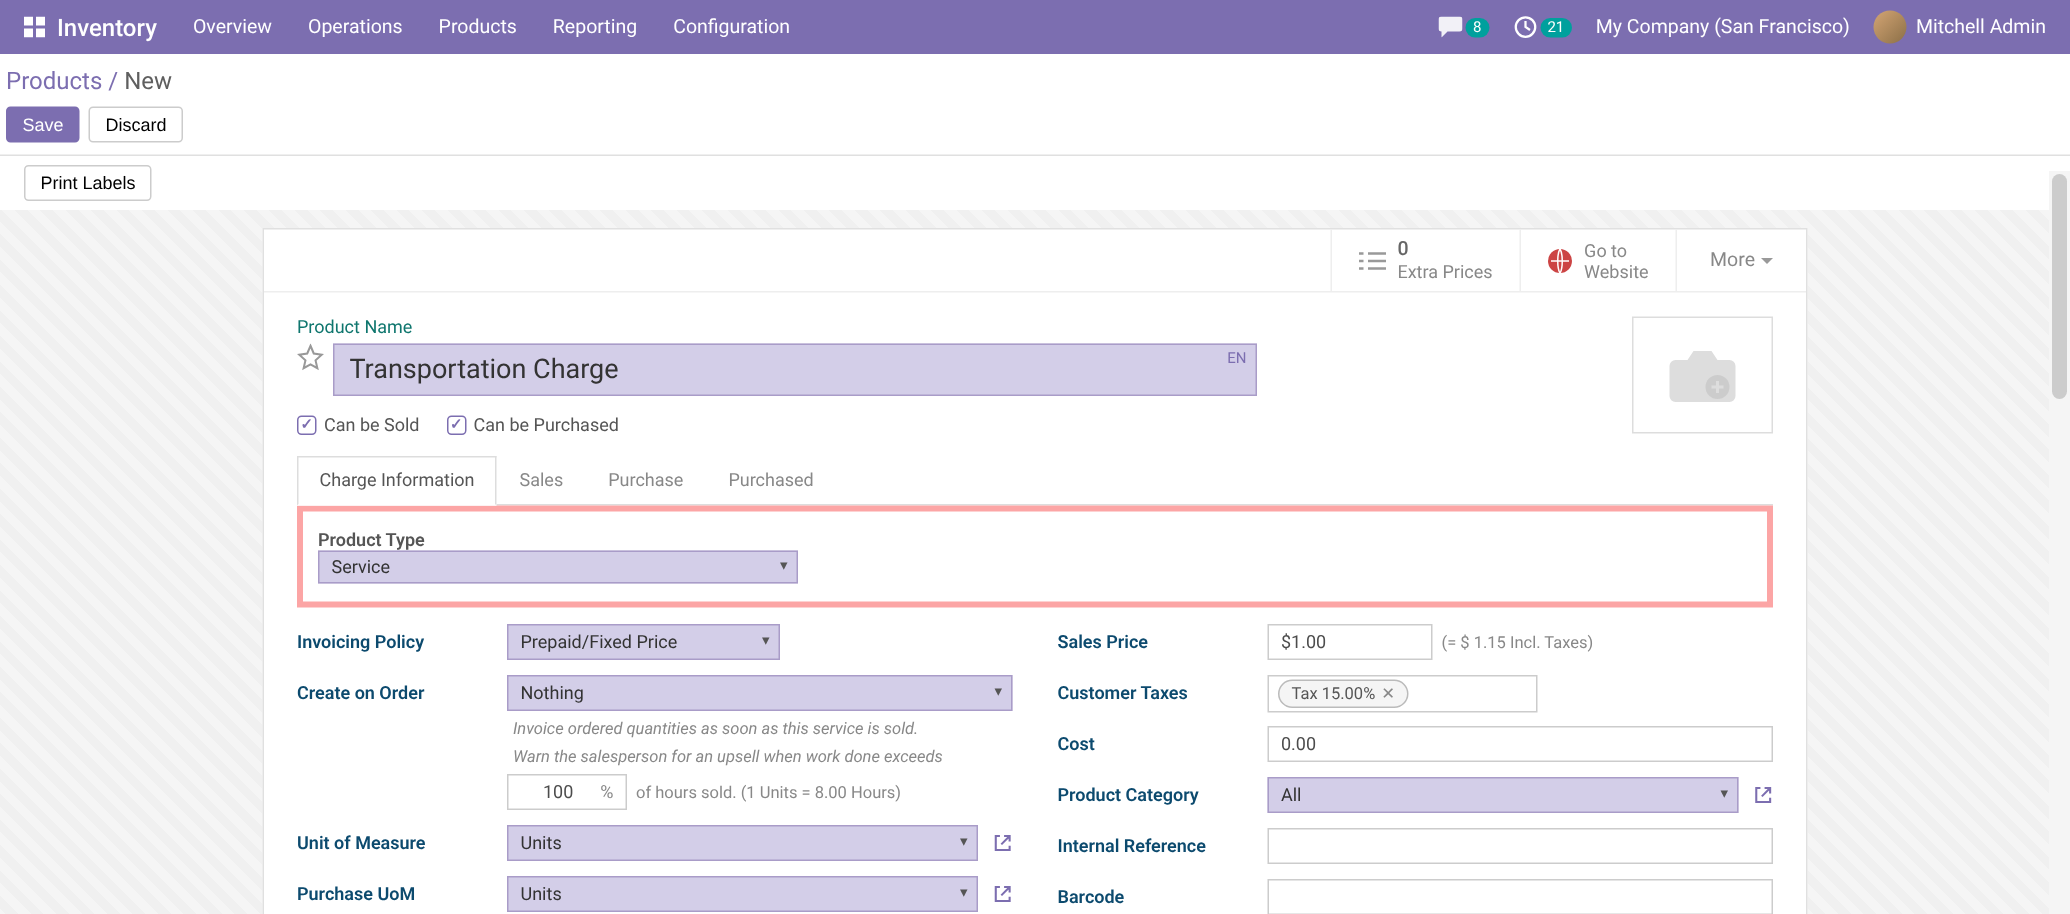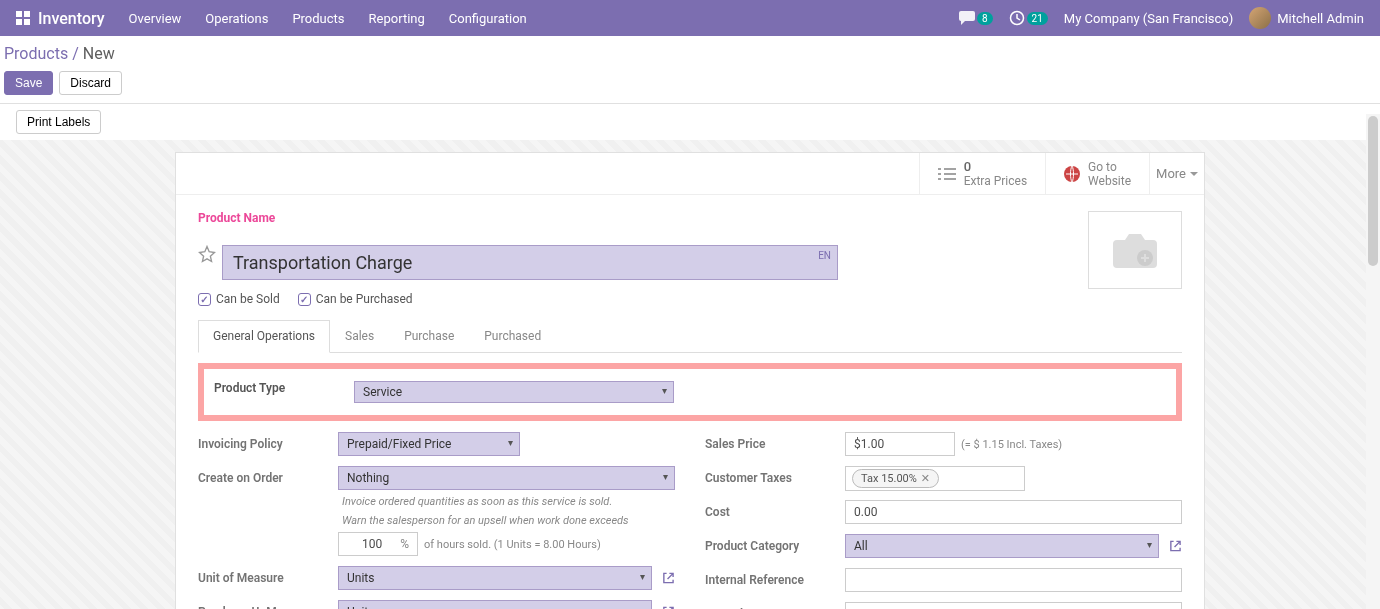--- a/index.html
+++ b/index.html
@@ -31,53 +31,53 @@
 
 .main-wrap { background: repeating-linear-gradient(45deg, #f5f5f5, #f5f5f5 6px, #f0f0f0 6px, #f0f0f0 12px); padding: 12px 0; display: flex; justify-content: center; }
 .form-sheet { background: #fff; border: 1px solid #e0e0e0; width: 1030px; position: relative; }
 
 
 .button-box { display: flex; justify-content: flex-end; border-bottom: 1px solid #eee; }
 .stat-button { padding: 6px 18px; border-left: 1px solid #eee; display: flex; align-items: center; gap: 8px; cursor: pointer; min-width: 100px; }
 .stat-button .val { font-weight: 500; color: #666; }
 .stat-button .lbl { color: #888; font-size: 12px; }
 .stat-button svg, .stat-button .ic { color: #888; }
-.more-btn { padding: 6px 6px; border-left: 1px solid #eee; color: #888; cursor: pointer; display: flex; align-items: center; gap: 4px; }
+.more-btn { padding: 6px 22px; border-left: 1px solid #eee; color: #888; cursor: pointer; display: flex; align-items: center; gap: 4px; }
 
 
 .form-body { padding: 16px 22px; }
 .title-row { display: flex; justify-content: space-between; }
 .title-left { flex: 1; max-width: 640px; }
-.label-title { font-size: 12px; font-weight: 700; color: #ec4899; margin-bottom: 20px; }
+.label-title { font-size: 12px; font-weight: 400; color: #0f766e; margin-bottom: 4px; }
 .name-row { display: flex; align-items: flex-start; gap: 6px; }
 .name-input { flex: 1; background: #d3cee8; border: 1px solid #a99cc8; padding: 6px 10px; font-size: 18px; color: #333; position: relative; }
 .name-input .en { position: absolute; right: 6px; top: 4px; font-size: 10px; color: #7c6eb0; }
 .img-placeholder { width: 94px; height: 78px; border: 1px solid #ddd; display: flex; align-items: center; justify-content: center; color: #ccc; }
 
 .checks-row { margin-top: 12px; display: flex; gap: 18px; color: #555; font-size: 12px; }
 .checks-row label { display: flex; align-items: center; gap: 5px; }
 .chk { width: 13px; height: 13px; border: 1.5px solid #7c6eb0; border-radius: 3px; display: inline-flex; align-items: center; justify-content: center; background: #fff; }
 .chk::after { content: '✓'; font-size: 10px; color: #7c6eb0; font-weight: bold; }
 
 
 .tabs { display: flex; border-bottom: 1px solid #ddd; margin-top: 14px; }
 .tab { padding: 8px 14px; font-size: 12px; color: #888; cursor: pointer; border: 1px solid transparent; }
 .tab.active { color: #555; border: 1px solid #ddd; border-bottom-color: #fff; margin-bottom: -1px; background: #fff; }
 
 
-.highlight-box { border: 6px solid #fca5a5; padding: 12px 10px; margin-top: 10px; display: flex; }
+.highlight-box { border: 4px solid #fca5a5; padding: 12px 10px; display: flex; flex-direction: column; }
 .highlight-box .flabel { width: 140px; font-weight: 600; color: #555; font-size: 12px; }
 .sel { flex: 1; max-width: 320px; background: #d3cee8; border: 1px solid #a99cc8; padding: 3px 38px 3px 8px; font-size: 12px; color: #333; position: relative; }
 .sel::after { content: '▾'; position: absolute; right: 6px; top: 3px; color: #555; font-size: 10px; }
 
 
 .form-cols { display: flex; gap: 30px; margin-top: 10px; }
 .col { flex: 1; }
 .frow { display: flex; align-items: center; margin-bottom: 8px; min-height: 26px; }
-.flabel { width: 140px; font-weight: 600; color: #737373; font-size: 12px; flex-shrink: 0; }
+.flabel { width: 140px; font-weight: 600; color: #0c4a6e; font-size: 12px; flex-shrink: 0; }
 .fctrl { flex: 1; display: flex; align-items: center; gap: 6px; }
 .finput, .fsel, .ftext { background: #d3cee8; border: 1px solid #a99cc8; padding: 3px 8px; font-size: 12px; color: #333; width: 100%; position: relative; height: 24px; display: flex; align-items: center; }
 .fsel { padding-right: 24px; }
 .fsel .ar { position: absolute; right: 6px; top: 4px; color: #555; font-size: 10px; }
 .fplain { border: 1px solid #ccc; padding: 3px 8px; font-size: 12px; width: 110px; background: #fff; height: 24px; display:flex; align-items:center; }
 .helptext { color: #888; font-style: italic; font-size: 11px; margin-left: 144px; margin-bottom: 10px; margin-top: -4px; }
 .ext-link { color: #7c6eb0; cursor: pointer; margin-left: 4px; }
 .tag { display: inline-flex; align-items: center; border: 1px solid #bbb; border-radius: 10px; padding: 2px 8px; font-size: 11px; color: #555; background: #f5f5f5; gap: 4px; }
 .tag .x { color: #888; cursor: pointer; font-size: 11px; }
 .tagwrap { border: 1px solid #ccc; padding: 2px 6px; min-height: 24px; display: flex; align-items: center; gap: 4px; flex: 1; }
@@ -211,21 +211,21 @@
         <div class="img-placeholder">
           <svg width="48" height="40" viewBox="0 0 48 40" fill="#ddd">
               <path d="M6 10h8l4-6h12l4 6h8a4 4 0 014 4v20a4 4 0 01-4 4H6a4 4 0 01-4-4V14a4 4 0 014-4z"></path>
               <circle cx="34" cy="28" r="8" fill="#ccc"></circle>
               <path d="M34 24v8M30 28h8" stroke="#ddd" stroke-width="2"></path>
             </svg>
         </div>
       </div>
 
       <div class="tabs">
-        <div class="tab active">General Operations</div>
+        <div class="tab active">Charge Information</div>
         <div class="tab">Sales</div>
         <div class="tab">Purchase</div>
         <div class="tab">Purchased</div>
       </div>
 
       <div class="highlight-box">
         <div class="flabel">Product Type</div>
         <div class="sel"><span>Service</span></div>
       </div>
 

